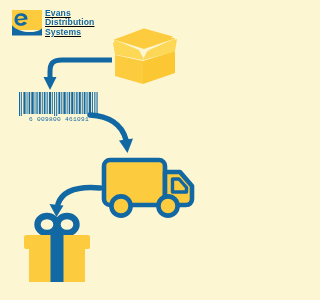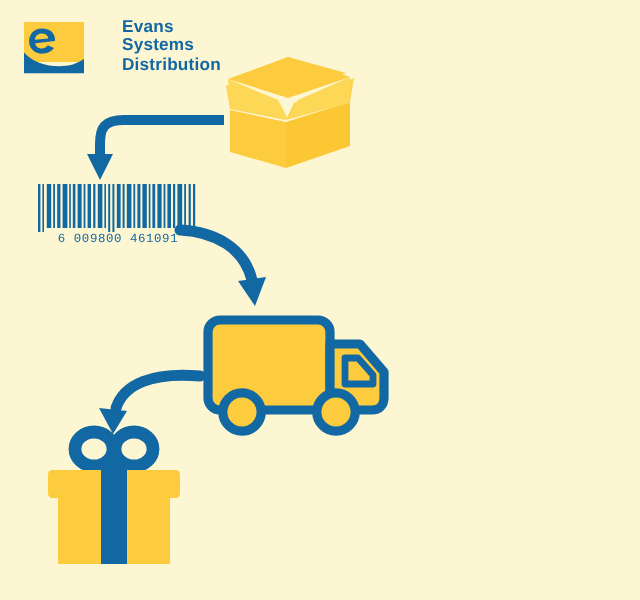--- a/index.html
+++ b/index.html
@@ -9,21 +9,21 @@
     font-family:"Liberation Sans", sans-serif;
     overflow:hidden;
     position:relative;
   }
   .canvas{
     position:absolute;inset:0;
     width:200px;height:300px;
   }
   .logo{
     position:absolute;left:12px;top:9px;
-    display:flex;align-items:flex-end;gap:19px;
+    display:flex;align-items:center;gap:3px;text-decoration:underline;
   }
   .logo-mark{
     width:30px;height:26px;
     position:relative;
     flex:0 0 auto;
   }
   .logo-text{
     color:#1268a3;
     font-weight:bold;
     font-size:8.6px;
@@ -68,22 +68,22 @@
                  C11.25,12.5 10.3,13.1 9.2,13.2 C7.3,13.4 5.9,12.3 5.6,10.6
                  L15.5,9.55 C15.9,5.9 13.3,3.2 9,3.2 Z
                  M8.9,5.8 C10.7,5.8 11.9,6.75 12.2,8.2 L5.45,8.9
                  C5.6,7.0 6.95,5.8 8.9,5.8 Z" fill="#1268a3"></path>
         <path d="M0,20 L30,20 L30,25.6 L0,25.6 Z" fill="#fdf6d3"></path>
         <path d="M0,15.2 C6,22.4 22,24.8 30,18.4 L30,25.6 L0,25.6 Z" fill="#1268a3"></path>
       </svg>
     </div>
     <div class="logo-text">
       <div>Evans</div>
+      <div>Distribution</div>
       <div>Systems</div>
-      <div>Distribution</div>
     </div>
   </div>
 
   <svg class="layer" width="200" height="300" viewBox="0 0 200 300" style="pointer-events:none;">
     <g transform="translate(113,28)">
 
       <path d="M2,27 L2,48 L30,56 L30,33 Z" fill="#fdcb3e"></path>
 
       <path d="M30,33 L30,56 L62,45 L62,23 Z" fill="#fbc733"></path>
 

